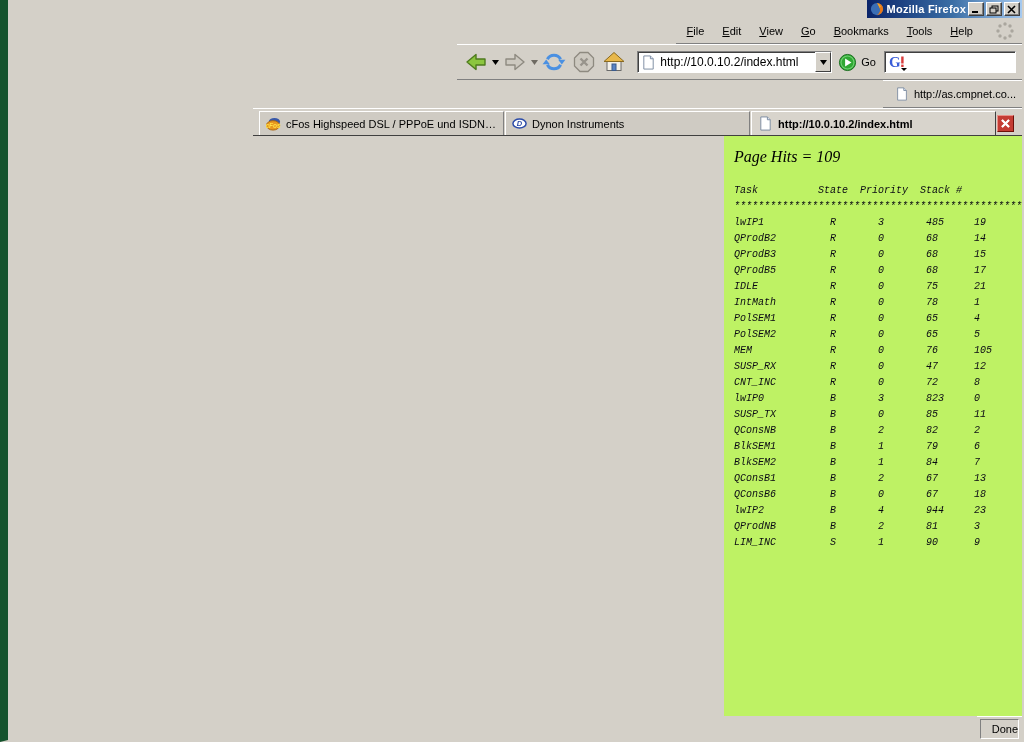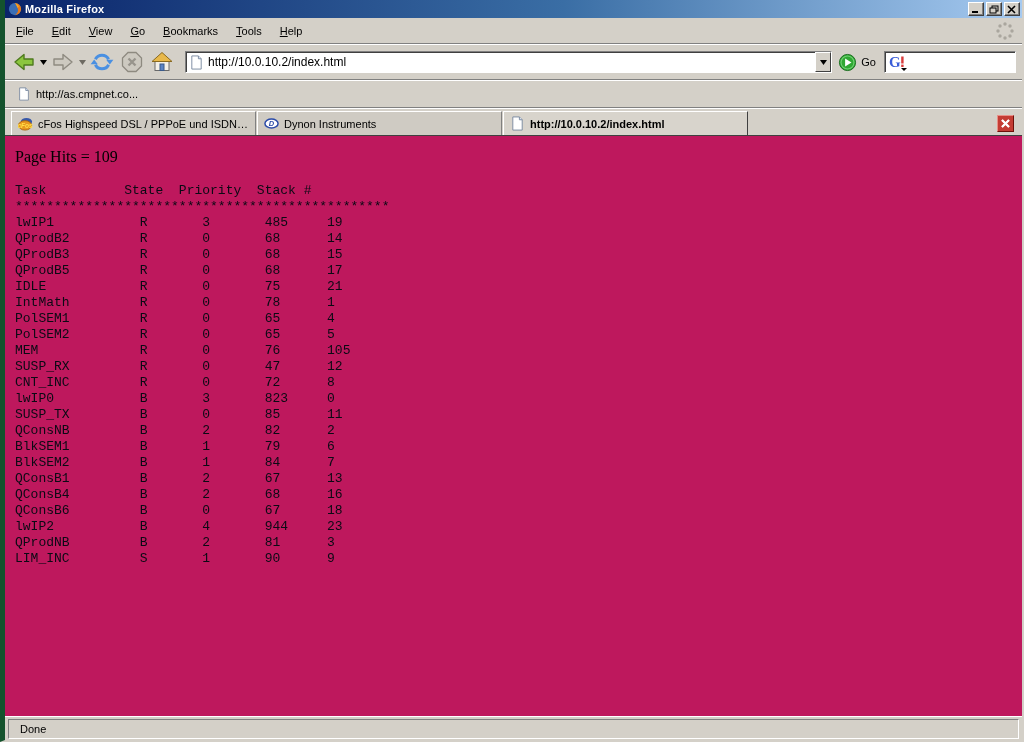--- a/index.html
+++ b/index.html
@@ -1,19 +1,19 @@
 <!DOCTYPE html>
 <html><head>
 <meta charset="utf-8">
 <style>
   * { box-sizing: border-box; margin: 0; padding: 0; }
   html,body { width:1024px; height:742px; overflow:hidden; }
   body { font-family: "Liberation Sans", sans-serif; background:#D4D0C8; }
   .window { width:1024px; height:742px; display:flex; flex-direction:column;
-            border-left:5px solid #14532d; border-right:2px solid #D4D0C8; border-bottom:2px solid #D4D0C8; }
+            border-left:8px solid #14532d; border-right:2px solid #D4D0C8; border-bottom:2px solid #D4D0C8;align-items:flex-end; }
 
   
   .titlebar { height:18px; flex:0 0 18px; background:linear-gradient(to right,#0A246A,#3A6EA5 55%,#A6CAF0);
               display:flex; align-items:center; padding:0 2px; }
   .titlebar .fficon { width:14px; height:14px; margin:0 3px 0 1px; }
   .titlebar .title-text { color:#fff; font-weight:bold; font-size:11px; letter-spacing:0.2px; flex:1; }
   .win-btn { width:16px; height:14px; background:#D4D0C8; margin-left:2px;
              border-top:1px solid #fff; border-left:1px solid #fff;
              border-right:1px solid #404040; border-bottom:1px solid #404040;
              box-shadow:inset -1px -1px 0 #808080; display:flex; align-items:center; justify-content:center; }
@@ -70,23 +70,23 @@
   .tab .tab-label { overflow:hidden; text-overflow:ellipsis; white-space:nowrap; }
   .tab.active { background:#D8D4CC; font-weight:bold; border-right:1px solid #404040; }
   .tabbar .spacer { flex:1; }
   .tab-close { width:17px; height:17px; margin:0 2px 3px 0; background:#C43C34;
                border-top:1px solid #E89088; border-left:1px solid #E89088;
                border-right:1px solid #6E100A; border-bottom:1px solid #6E100A;
                display:flex; align-items:center; justify-content:center; }
   .tab-close svg { width:9px; height:9px; }
 
   
-  .content { flex:1; background:#be185d; overflow:hidden; padding:12px 0 0 10px; }
+  .content { flex:1; background:#bef264; overflow:hidden; padding:12px 0 0 10px;font-style:italic; }
   .page-hits { font-family:"Liberation Serif", serif; font-size:16px; color:#000; margin-bottom:17px; }
-  .mono-line { font-family:"Liberation Mono", monospace; font-size:13px; line-height:16px;
+  .mono-line { font-family:"Liberation Mono", monospace; font-size:10px; line-height:16px;
                color:#0a0a14; white-space:pre; }
   .rows-block { margin-top:0; }
 
   
   .statusbar { height:24px; flex:0 0 24px; background:#D4D0C8; display:flex; align-items:center; padding:2px 3px;
                border-top:1px solid #fff; }
   .status-panel { flex:1; height:20px; display:flex; align-items:center; padding-left:11px;
                   border-top:1px solid #808080; border-left:1px solid #808080;
                   border-bottom:1px solid #fff; border-right:1px solid #fff; font-size:11px; color:#000; }
 </style>
@@ -271,21 +271,20 @@
         <div class="mono-line">PolSEM2         R       0       65      5</div>
         <div class="mono-line">MEM             R       0       76      105</div>
         <div class="mono-line">SUSP_RX         R       0       47      12</div>
         <div class="mono-line">CNT_INC         R       0       72      8</div>
         <div class="mono-line">lwIP0           B       3       823     0</div>
         <div class="mono-line">SUSP_TX         B       0       85      11</div>
         <div class="mono-line">QConsNB         B       2       82      2</div>
         <div class="mono-line">BlkSEM1         B       1       79      6</div>
         <div class="mono-line">BlkSEM2         B       1       84      7</div>
         <div class="mono-line">QConsB1         B       2       67      13</div>
-        <div class="mono-line">QConsB4         B       2       68      16</div>
         <div class="mono-line">QConsB6         B       0       67      18</div>
         <div class="mono-line">lwIP2           B       4       944     23</div>
         <div class="mono-line">QProdNB         B       2       81      3</div>
         <div class="mono-line">LIM_INC         S       1       90      9</div>
       </div>
   </div>
 
   <div class="statusbar">
     <div class="status-panel">Done</div>
   </div>

